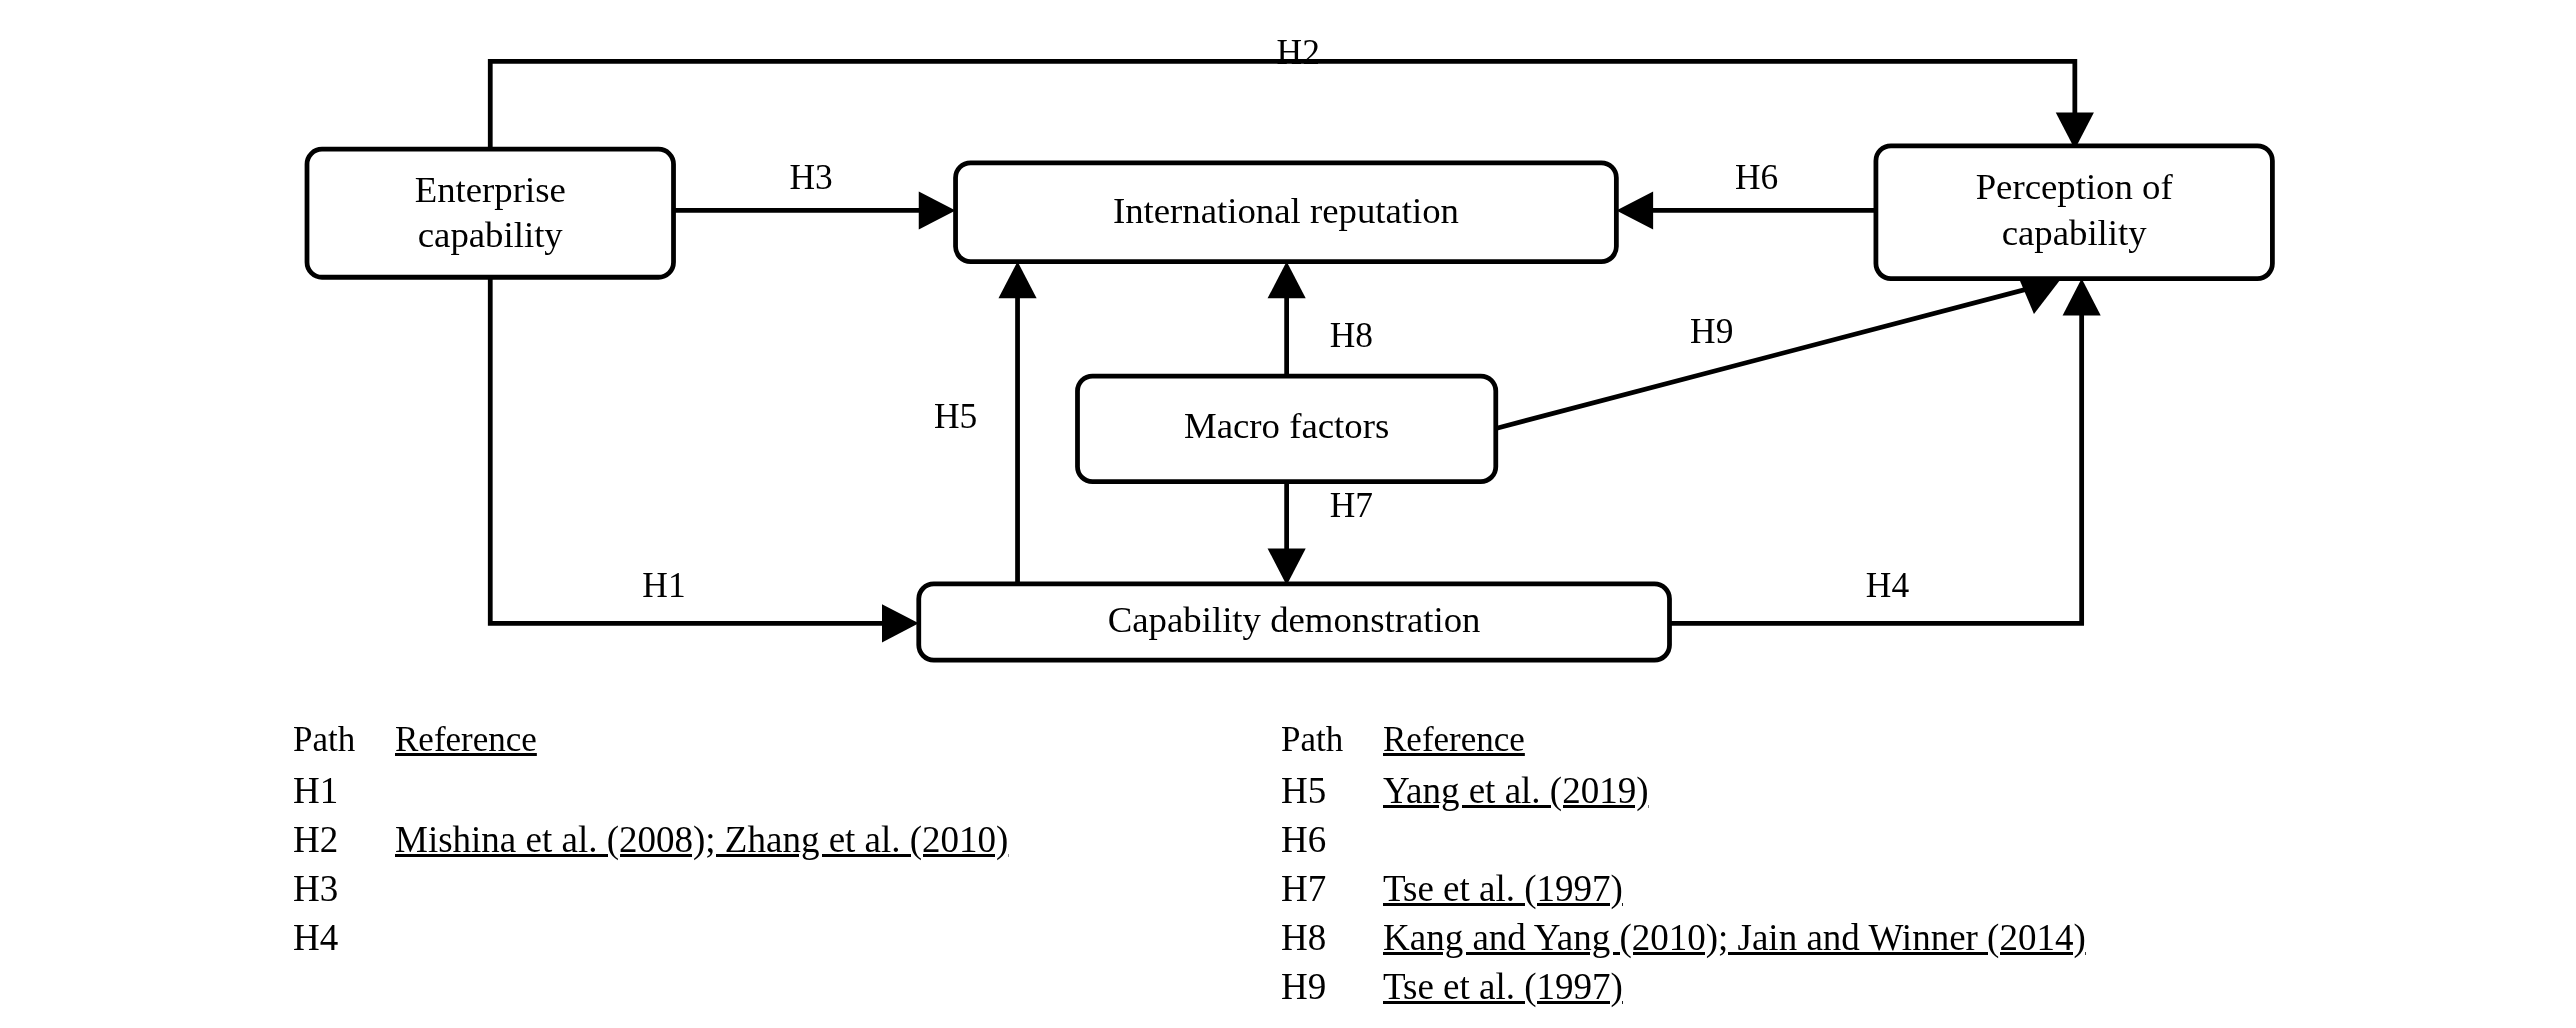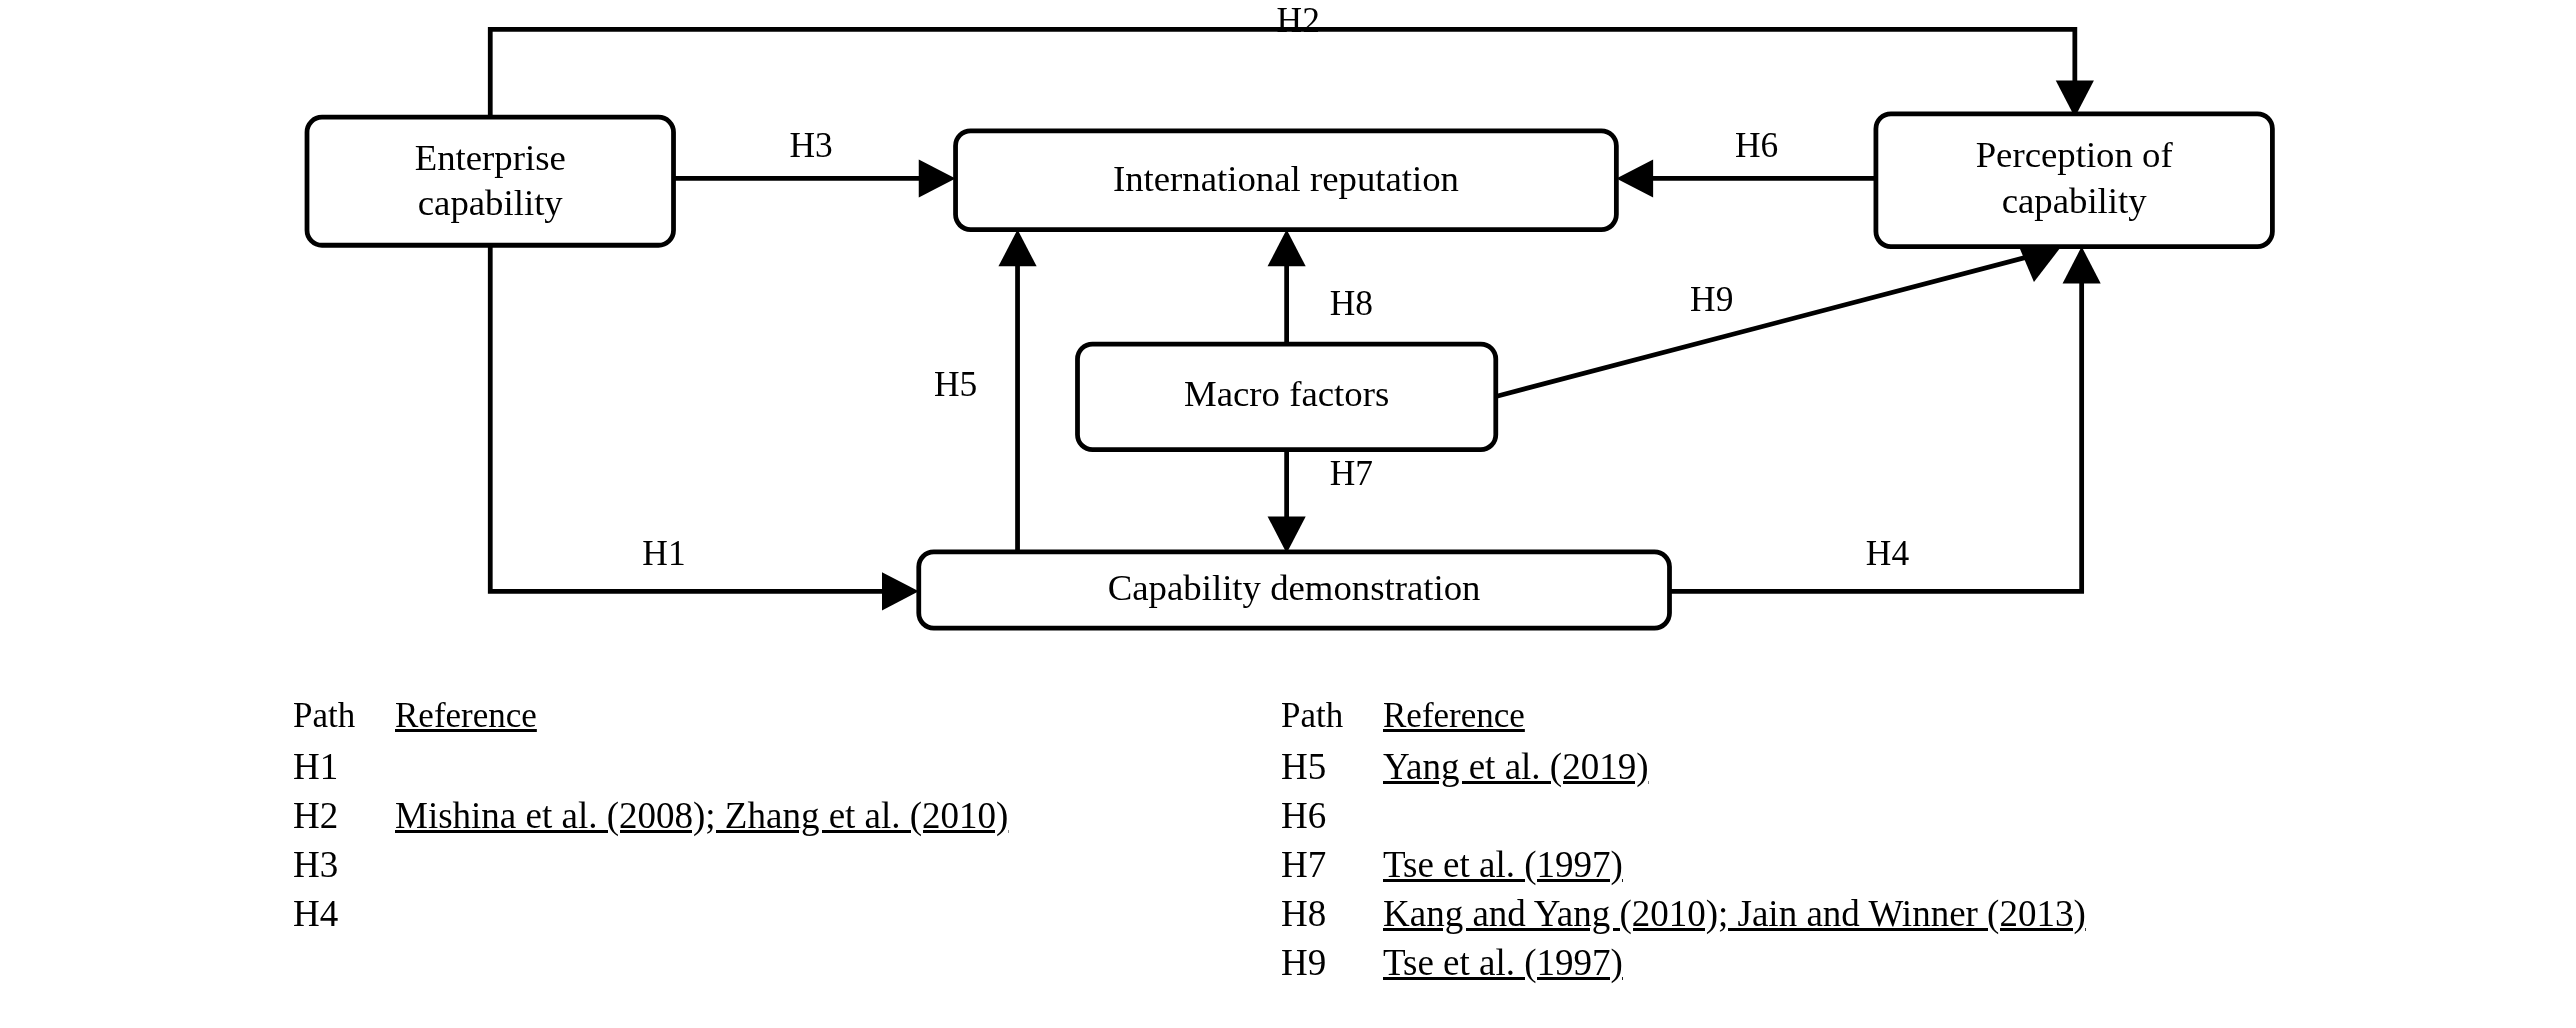--- a/index.html
+++ b/index.html
@@ -11,20 +11,21 @@
     width: 2576px;
     height: 1028px;
     font-family: "Liberation Serif", "DejaVu Serif", serif;
     color: #000000;
     overflow: hidden;
   }
   #root {
     position: relative;
     width: 2576px;
     height: 892px;
+    margin-top: 32px;
   }
   #diagram-svg {
     position: absolute;
     left: 0;
     top: 0;
     width: 2576px;
     height: 1028px;
   }
   .node-box {
     fill: #ffffff;
@@ -56,21 +57,21 @@
   }
   .tables-layer {
     position: absolute;
     left: 0;
     top: 688px;
     width: 2576px;
     height: 340px;
   }
   .ref-table {
     position: absolute;
-    top: 8px;
+    top: 0;
   }
   .ref-table.left  { left: 293px;  width: 954px; }
   .ref-table.right { left: 1281px; width: 1063px; }
   .ref-row {
     display: flex;
     align-items: baseline;
     height: 49px;
   }
   .ref-head .cell-path,
   .ref-head .cell-ref {
@@ -214,21 +215,21 @@
       </div>
       <div class="ref-row">
         <div class="cell-path">H6</div>
       </div>
       <div class="ref-row">
         <div class="cell-path">H7</div>
         <div class="cell-ref">Tse et al. (1997)</div>
       </div>
       <div class="ref-row">
         <div class="cell-path">H8</div>
-        <div class="cell-ref">Kang and Yang (2010); Jain and Winner (2013)</div>
+        <div class="cell-ref">Kang and Yang (2010); Jain and Winner (2014)</div>
       </div>
       <div class="ref-row">
         <div class="cell-path">H9</div>
         <div class="cell-ref">Tse et al. (1997)</div>
       </div>
     </div>
 
   </div>
 
 </div>

